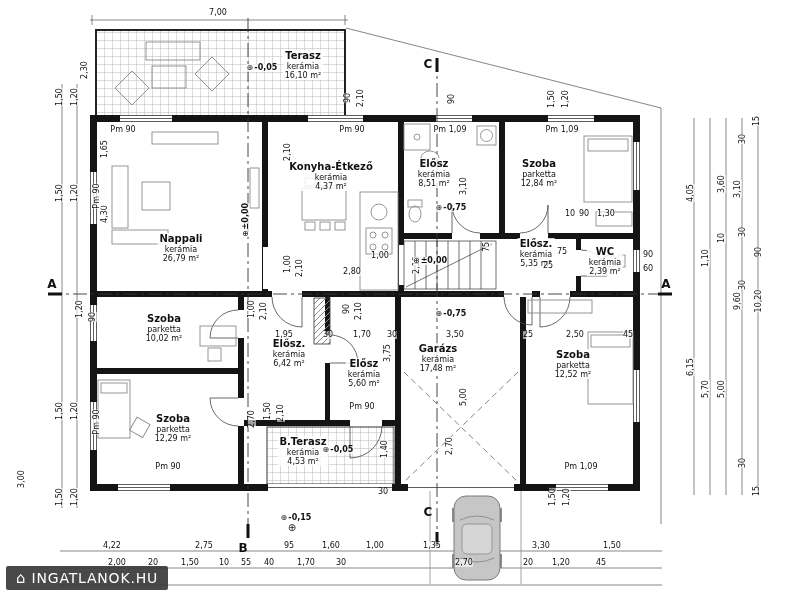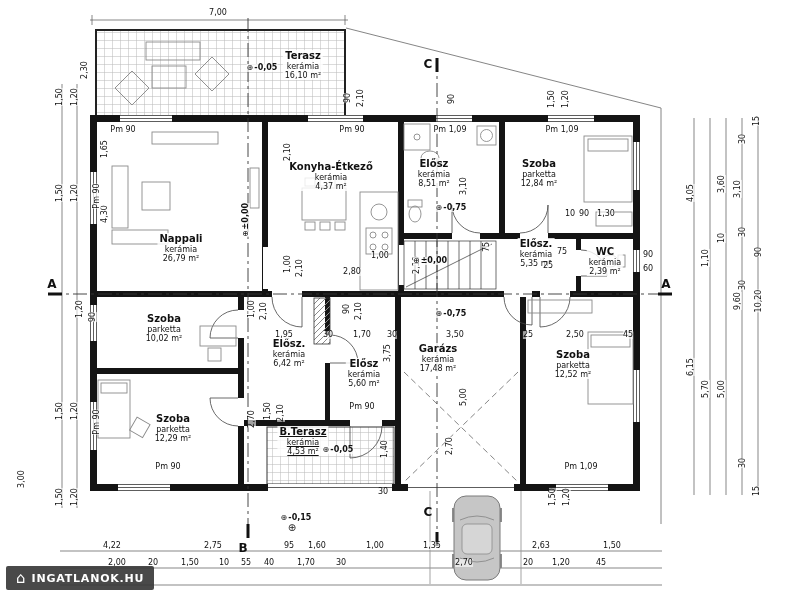--- a/index.html
+++ b/index.html
@@ -20,21 +20,21 @@
     font-weight:bold;transform:translate(-50%,-50%);white-space:nowrap;
     background:rgba(255,255,255,.7);line-height:1}
   .lvl-icon{font-size:8px;font-weight:normal}
   .section-label{position:absolute;font-size:12px;font-weight:bold;
     transform:translate(-50%,-50%);line-height:1}
   .crosshair{position:absolute;font-size:10px;transform:translate(-50%,-50%);line-height:1;color:#222}
   .watermark{position:absolute;left:6px;top:566px;height:24px;z-index:3;
     background:rgba(58,58,58,.92);color:#fff;display:flex;align-items:center;
     gap:6px;padding:0 10px;border-radius:2px}
   .wm-icon{font-size:15px;line-height:1}
-  .wm-text{font-size:11px;font-weight:bold;letter-spacing:.8px}
+  .wm-text{font-size:14px;font-weight:normal;letter-spacing:.8px}
 </style>
 </head>
 <body>
 
 <div id="stage">
 
   <svg id="linework" width="800" height="600" viewBox="0 0 800 600">
     <defs>
       <pattern id="grid" width="8" height="8" patternUnits="userSpaceOnUse">
         <path d="M8 0H0V8" fill="none" stroke="#b8b8b8" stroke-width="1"></path>
@@ -334,21 +334,21 @@
       <div class="room-label" style="left: 573px; top: 349px;">
         <div class="room-name">Szoba</div>
         <div class="room-material">parketta</div>
         <div class="room-area">12,52 m²</div>
       </div>
       <div class="room-label" style="left: 173px; top: 413px;">
         <div class="room-name">Szoba</div>
         <div class="room-material">parketta</div>
         <div class="room-area">12,29 m²</div>
       </div>
-      <div class="room-label" style="left: 303px; top: 426px; text-decoration: underline;">
+      <div class="room-label" style="left: 303px; top: 436px;">
         <div class="room-name">B.Terasz</div>
         <div class="room-material">kerámia</div>
         <div class="room-area">4,53 m²</div>
       </div>
       <div class="dim" style="left: 218px; top: 13px;">7,00</div>
       <div class="dim" style="left: 85px; top: 70px; transform: translate(-50%, -50%) rotate(-90deg);">2,30</div>
       <div class="dim" style="left: 60px; top: 97px; transform: translate(-50%, -50%) rotate(-90deg);">1,50</div>
       <div class="dim" style="left: 75px; top: 97px; transform: translate(-50%, -50%) rotate(-90deg);">1,20</div>
       <div class="dim" style="left: 348px; top: 98px; transform: translate(-50%, -50%) rotate(-90deg);">90</div>
       <div class="dim" style="left: 361px; top: 98px; transform: translate(-50%, -50%) rotate(-90deg);">2,10</div>
@@ -414,26 +414,26 @@
       <div class="dim" style="left: 759px; top: 252px; transform: translate(-50%, -50%) rotate(-90deg);">90</div>
       <div class="dim" style="left: 743px; top: 285px; transform: translate(-50%, -50%) rotate(-90deg);">30</div>
       <div class="dim" style="left: 738px; top: 301px; transform: translate(-50%, -50%) rotate(-90deg);">9,60</div>
       <div class="dim" style="left: 759px; top: 301px; transform: translate(-50%, -50%) rotate(-90deg);">10,20</div>
       <div class="dim" style="left: 691px; top: 367px; transform: translate(-50%, -50%) rotate(-90deg);">6,15</div>
       <div class="dim" style="left: 706px; top: 389px; transform: translate(-50%, -50%) rotate(-90deg);">5,70</div>
       <div class="dim" style="left: 722px; top: 389px; transform: translate(-50%, -50%) rotate(-90deg);">5,00</div>
       <div class="dim" style="left: 743px; top: 463px; transform: translate(-50%, -50%) rotate(-90deg);">30</div>
       <div class="dim" style="left: 757px; top: 491px; transform: translate(-50%, -50%) rotate(-90deg);">15</div>
       <div class="dim" style="left: 112px; top: 546px;">4,22</div>
-      <div class="dim" style="left: 213px; top: 546px;">2,75</div>
+      <div class="dim" style="left: 204px; top: 546px;">2,75</div>
       <div class="dim" style="left: 289px; top: 546px;">95</div>
-      <div class="dim" style="left: 317px; top: 546px;">1,60</div>
+      <div class="dim" style="left: 331px; top: 546px;">1,60</div>
       <div class="dim" style="left: 375px; top: 546px;">1,00</div>
       <div class="dim" style="left: 432px; top: 546px;">1,35</div>
-      <div class="dim" style="left: 541px; top: 546px;">2,63</div>
+      <div class="dim" style="left: 541px; top: 546px;">3,30</div>
       <div class="dim" style="left: 612px; top: 546px;">1,50</div>
       <div class="dim" style="left: 117px; top: 563px;">2,00</div>
       <div class="dim" style="left: 153px; top: 563px;">20</div>
       <div class="dim" style="left: 190px; top: 563px;">1,50</div>
       <div class="dim" style="left: 224px; top: 563px;">10</div>
       <div class="dim" style="left: 246px; top: 563px;">55</div>
       <div class="dim" style="left: 269px; top: 563px;">40</div>
       <div class="dim" style="left: 306px; top: 563px;">1,70</div>
       <div class="dim" style="left: 341px; top: 563px;">30</div>
       <div class="dim" style="left: 464px; top: 563px;">2,70</div>

